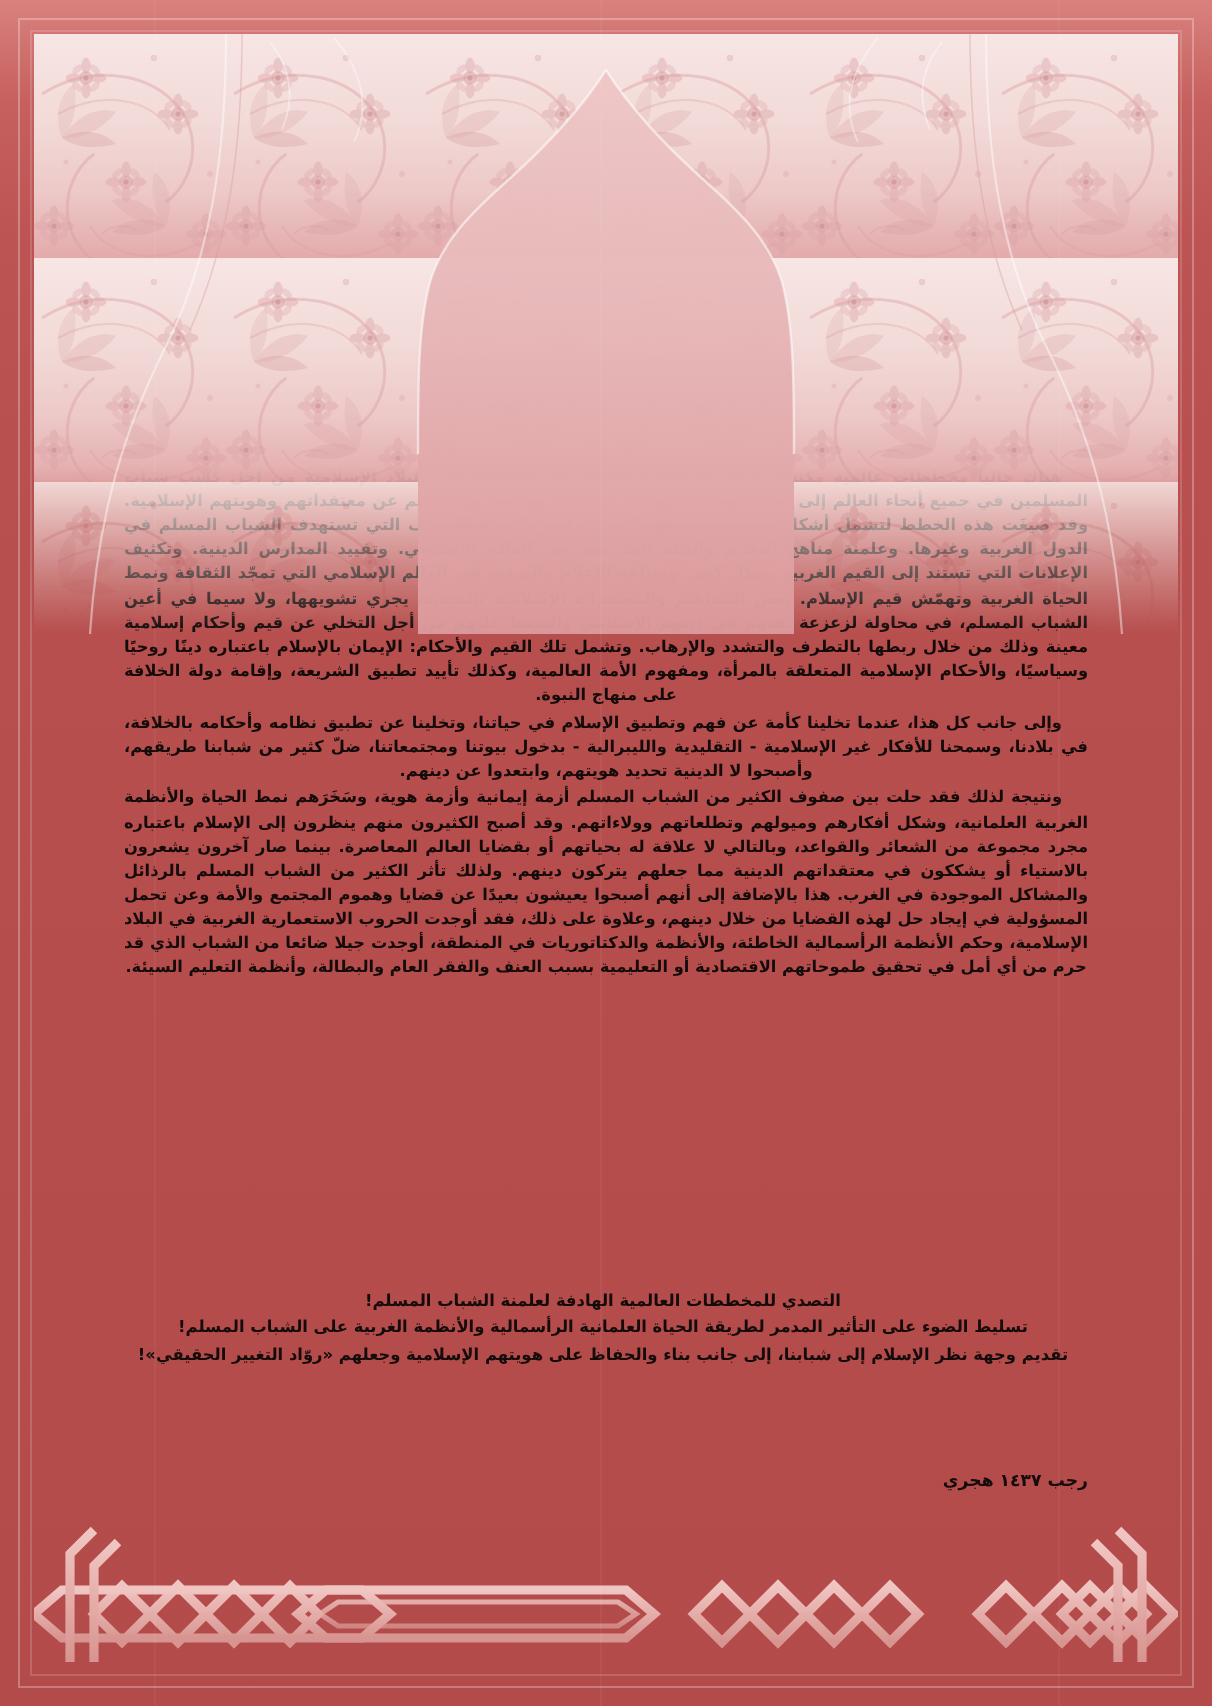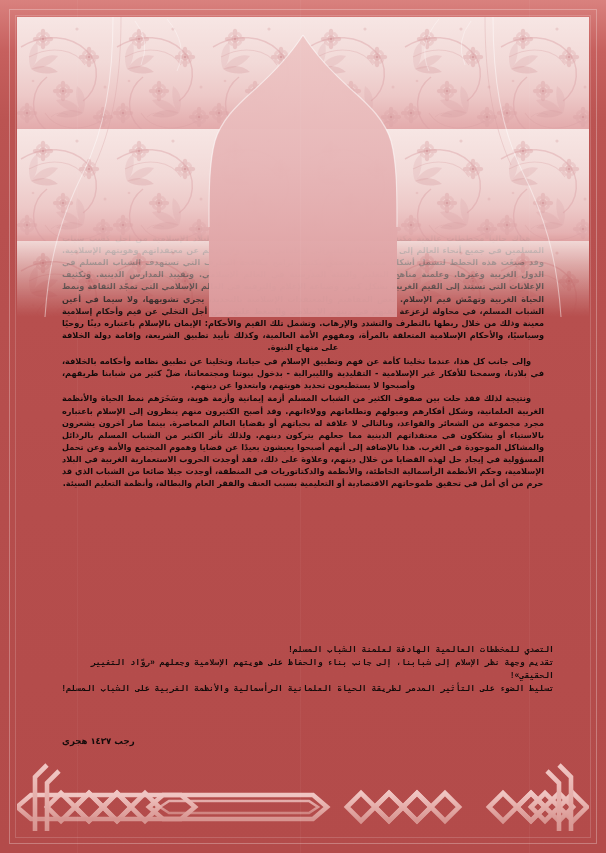--- a/index.html
+++ b/index.html
@@ -70,27 +70,27 @@
     font-size:8.15px; line-height:1.485;
     text-align:justify; text-align-last:center;
     font-weight:bold;
   }
   .body-text p{ margin:0 0 1.5px 0; text-indent:13px; text-align:justify; }
   .body-text p:last-child{ margin-bottom:0; }
 
   .goals{
     position:absolute; left:49px; right:52px; top:644px;
     color:#140b0a; font-size:8.2px; line-height:1.5;
-    font-weight:bold; text-align:right;font-family:Liberation Mono, monospace;
+    font-weight:bold; text-align:center;
   }
   .goals .goal{ margin-bottom:1px; }
 
   .dates{
     position:absolute; left:62px; right:62px; top:735px;
-    text-align:left; color:#140b0a;
+    text-align:right; color:#140b0a;
     font-size:8.6px; font-weight:bold; line-height:1.62;
   }
 
   
   .bottom-ribbon{
     position:absolute; left:17px; right:17px; bottom:22px; height:78px;
     z-index:3;
   }
   .bottom-ribbon svg{ display:block; width:100%; height:100%; }
 
@@ -254,28 +254,28 @@
   </div>
 
   <div class="campaign">
     <div class="c1">الشباب المسلم</div>
     <div class="c2">روّاد التغيير الحقيقي</div>
     <div class="trans">(مترجم)</div>
   </div>
 
   <div class="body-text">
     <p>هناك حاليا مخططات عالمية مكثفة تقوم بها الحكومات الغربية والأنظمة في البلاد الإسلامية من أجل كسب شباب المسلمين في جميع أنحاء العالم إلى صفّ النظام الليبرالي العلماني وقيمه، ولإبعادهم عن معتقداتهم وهويتهم الإسلامية. وقد صيغَت هذه الخطط لتشمل أشكالاً متعددة، تتضمن تكثيف برامج مكافحة التطرف التي تستهدف الشباب المسلم في الدول الغربية وغيرها. وعلمنة مناهج التعليم والبيئة المدرسية في العالم الإسلامي. وتقييد المدارس الدينية. وتكثيف الإعلانات التي تستند إلى القيم الغربية بشكل كبير. وصناعة الإعلام والترفيه في العالم الإسلامي التي تمجّد الثقافة ونمط الحياة الغربية وتهمّش قيم الإسلام. بعض المفاهيم والمعتقدات الإسلامية بالتحديد، يجري تشويهها، ولا سيما في أعين الشباب المسلم، في محاولة لزعزعة ثقتهم في دينهم الإسلامي والضغط عليهم من أجل التخلي عن قيم وأحكام إسلامية معينة وذلك من خلال ربطها بالتطرف والتشدد والإرهاب. وتشمل تلك القيم والأحكام: الإيمان بالإسلام باعتباره دينًا روحيًا وسياسيًا، والأحكام الإسلامية المتعلقة بالمرأة، ومفهوم الأمة العالمية، وكذلك تأييد تطبيق الشريعة، وإقامة دولة الخلافة على منهاج النبوة.</p>
-    <p>وإلى جانب كل هذا، عندما تخلينا كأمة عن فهم وتطبيق الإسلام في حياتنا، وتخلينا عن تطبيق نظامه وأحكامه بالخلافة، في بلادنا، وسمحنا للأفكار غير الإسلامية - التقليدية والليبرالية - بدخول بيوتنا ومجتمعاتنا، ضلّ كثير من شبابنا طريقهم، وأصبحوا لا يستطيعون تحديد هويتهم، وابتعدوا عن دينهم.</p>
+    <p>وإلى جانب كل هذا، عندما تخلينا كأمة عن فهم وتطبيق الإسلام في حياتنا، وتخلينا عن تطبيق نظامه وأحكامه بالخلافة، في بلادنا، وسمحنا للأفكار غير الإسلامية - التقليدية والليبرالية - بدخول بيوتنا ومجتمعاتنا، ضلّ كثير من شبابنا طريقهم، وأصبحوا لا الدينية تحديد هويتهم، وابتعدوا عن دينهم.</p>
     <p>ونتيجة لذلك فقد حلت بين صفوف الكثير من الشباب المسلم أزمة إيمانية وأزمة هوية، وسَخَرَهم نمط الحياة والأنظمة الغربية العلمانية، وشكل أفكارهم وميولهم وتطلعاتهم وولاءاتهم. وقد أصبح الكثيرون منهم ينظرون إلى الإسلام باعتباره مجرد مجموعة من الشعائر والقواعد، وبالتالي لا علاقة له بحياتهم أو بقضايا العالم المعاصرة. بينما صار آخرون يشعرون بالاستياء أو يشككون في معتقداتهم الدينية مما جعلهم يتركون دينهم. ولذلك تأثر الكثير من الشباب المسلم بالرذائل والمشاكل الموجودة في الغرب. هذا بالإضافة إلى أنهم أصبحوا يعيشون بعيدًا عن قضايا وهموم المجتمع والأمة وعن تحمل المسؤولية في إيجاد حل لهذه القضايا من خلال دينهم، وعلاوة على ذلك، فقد أوجدت الحروب الاستعمارية الغربية في البلاد الإسلامية، وحكم الأنظمة الرأسمالية الخاطئة، والأنظمة والدكتاتوريات في المنطقة، أوجدت جيلا ضائعا من الشباب الذي قد حرم من أي أمل في تحقيق طموحاتهم الاقتصادية أو التعليمية بسبب العنف والفقر العام والبطالة، وأنظمة التعليم السيئة.</p>
   </div>
 
   <div class="goals">
     <div class="goal">التصدي للمخططات العالمية الهادفة لعلمنة الشباب المسلم!</div>
+    <div class="goal">تسليط الضوء على التأثير المدمر لطريقة الحياة العلمانية الرأسمالية والأنظمة الغربية على الشباب المسلم!</div>
     <div class="goal">تقديم وجهة نظر الإسلام إلى شبابنا، إلى جانب بناء والحفاظ على هويتهم الإسلامية وجعلهم «روّاد التغيير الحقيقي»!</div>
-    <div class="goal">تسليط الضوء على التأثير المدمر لطريقة الحياة العلمانية الرأسمالية والأنظمة الغربية على الشباب المسلم!</div>
   </div>
 
   <div class="dates">
     <div>رجب ١٤٣٧ هجري</div>
   </div>
 
   <div class="bottom-ribbon">
     <svg viewBox="0 0 572 78" preserveAspectRatio="none" xmlns="http://www.w3.org/2000/svg">
       <defs>
         <linearGradient id="ribGrad" x1="0" y1="0" x2="0" y2="1">

